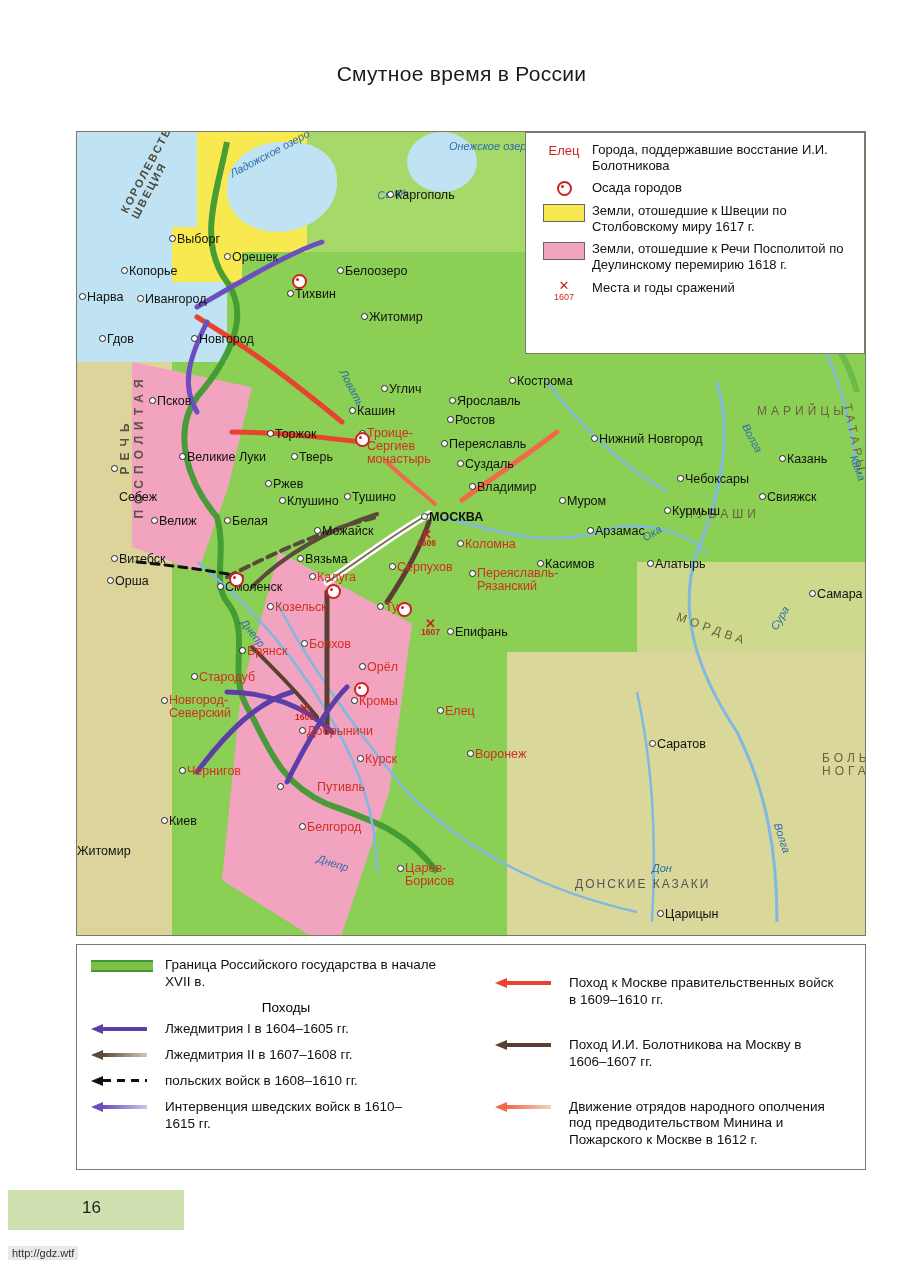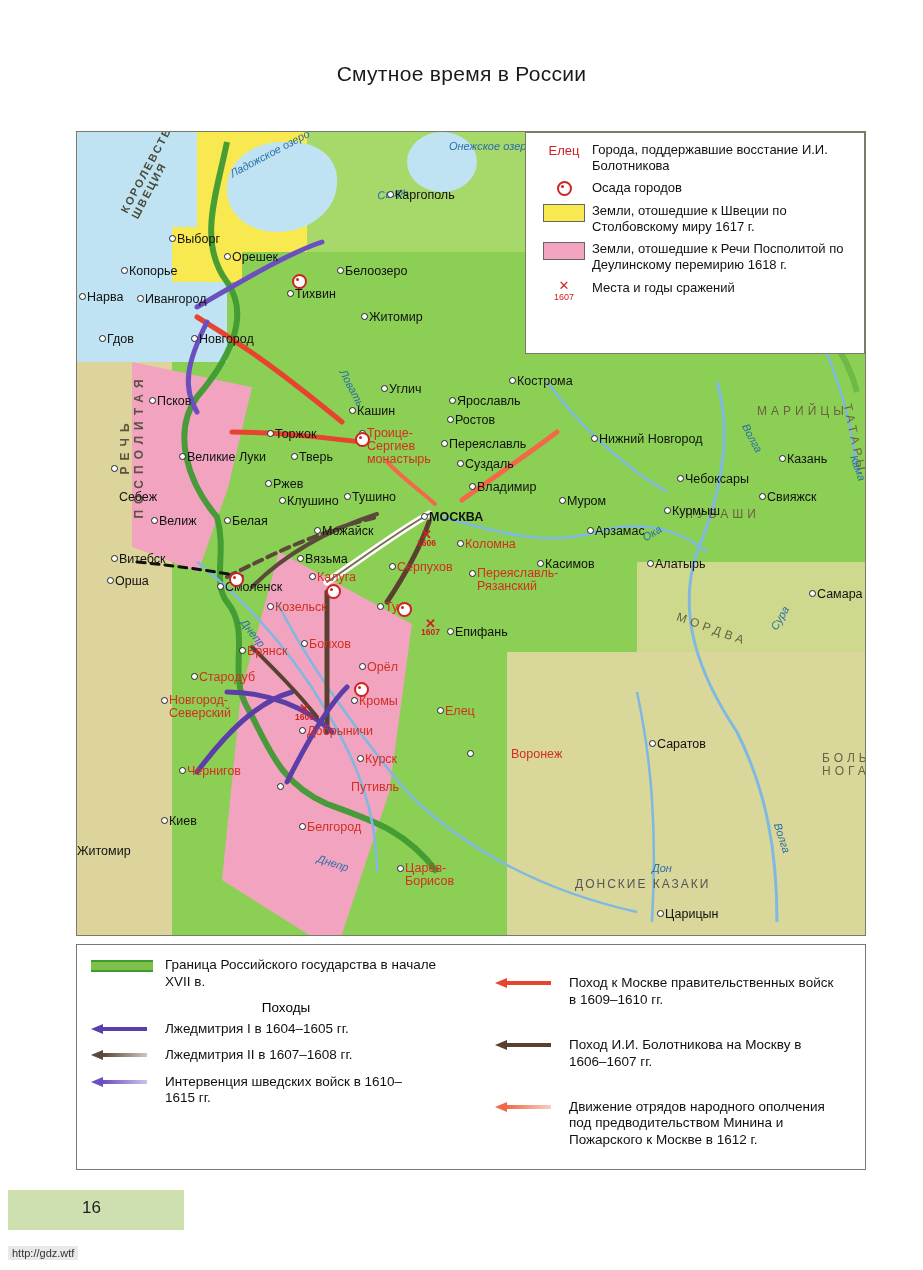--- a/index.html
+++ b/index.html
@@ -273,23 +273,23 @@
       <div class="city red" style="left: 282px; top: 562px;">Кромы</div>
       <div class="dot" style="left: 274px; top: 565px;"></div>
       <div class="city red" style="left: 230px; top: 592px;">Добрыничи</div>
       <div class="dot" style="left: 222px; top: 595px;"></div>
       <div class="city red" style="left: 368px; top: 572px;">Елец</div>
       <div class="dot" style="left: 360px; top: 575px;"></div>
       <div class="city red" style="left: 288px; top: 620px;">Курск</div>
       <div class="dot" style="left: 280px; top: 623px;"></div>
       <div class="city red" style="left: 110px; top: 632px;">Чернигов</div>
       <div class="dot" style="left: 102px; top: 635px;"></div>
-      <div class="city red" style="left: 226px; top: 648px; margin-left: 48px;">Путивль</div>
+      <div class="city red" style="left: 192px; top: 648px; margin-left: 48px;">Путивль</div>
       <div class="dot" style="left: 200px; top: 651px;"></div>
-      <div class="city red" style="left: 398px; top: 615px; margin-left: 36px;">Воронеж</div>
+      <div class="city red" style="left: 398px; top: 615px;">Воронеж</div>
       <div class="dot" style="left: 390px; top: 618px;"></div>
       <div class="city" style="left: 580px; top: 605px;">Саратов</div>
       <div class="dot" style="left: 572px; top: 608px;"></div>
       <div class="city" style="left: 92px; top: 682px; text-align: center;">Киев</div>
       <div class="dot" style="left: 84px; top: 685px;"></div>
       <div class="city red" style="left: 230px; top: 688px;">Белгород</div>
       <div class="dot" style="left: 222px; top: 691px;"></div>
       <div class="city" style="left: 0px; top: 712px;">Житомир</div>
       <div class="city red" style="left: 328px; top: 730px; white-space: normal; width: 74px; line-height: 1.05;">Царёв-Борисов</div>
       <div class="dot" style="left: 320px; top: 733px;"></div>
@@ -371,20 +371,29 @@
     <div class="bl-row">
       <div class="bl-key">
         <span class="arrow">
             <span class="head" style="border-right:12px solid #5a4a3a;"></span>
             <span class="shaft" style="background:linear-gradient(90deg,#5a4a3a,#cfc6ba);"></span>
           </span>
       </div>
       <div>Лжедмитрия II в 1607–1608 гг.</div>
     </div>
 
+    <div class="bl-row">
+      <div class="bl-key">
+        <span class="arrow">
+            <span class="head" style="border-right:12px solid #111;"></span>
+          <span class="shaft" style="background:repeating-linear-gradient(90deg,#111 0 8px,transparent 8px 14px);height:3px;top:3.5px;"></span>
+          </span>
+      </div>
+      <div>польских войск в 1608–1610 гг.</div>
+    </div>
 
     <div class="bl-row" style="margin-top:10px;">
       <div class="bl-key">
         <span class="arrow">
             <span class="head" style="border-right:12px solid #6b4fc0;"></span>
             <span class="shaft" style="background:linear-gradient(90deg,#6b4fc0,#cfc2ea);"></span>
           </span>
       </div>
       <div style="width:250px;">Интервенция шведских войск в 1610–1615 гг.</div>
     </div>

